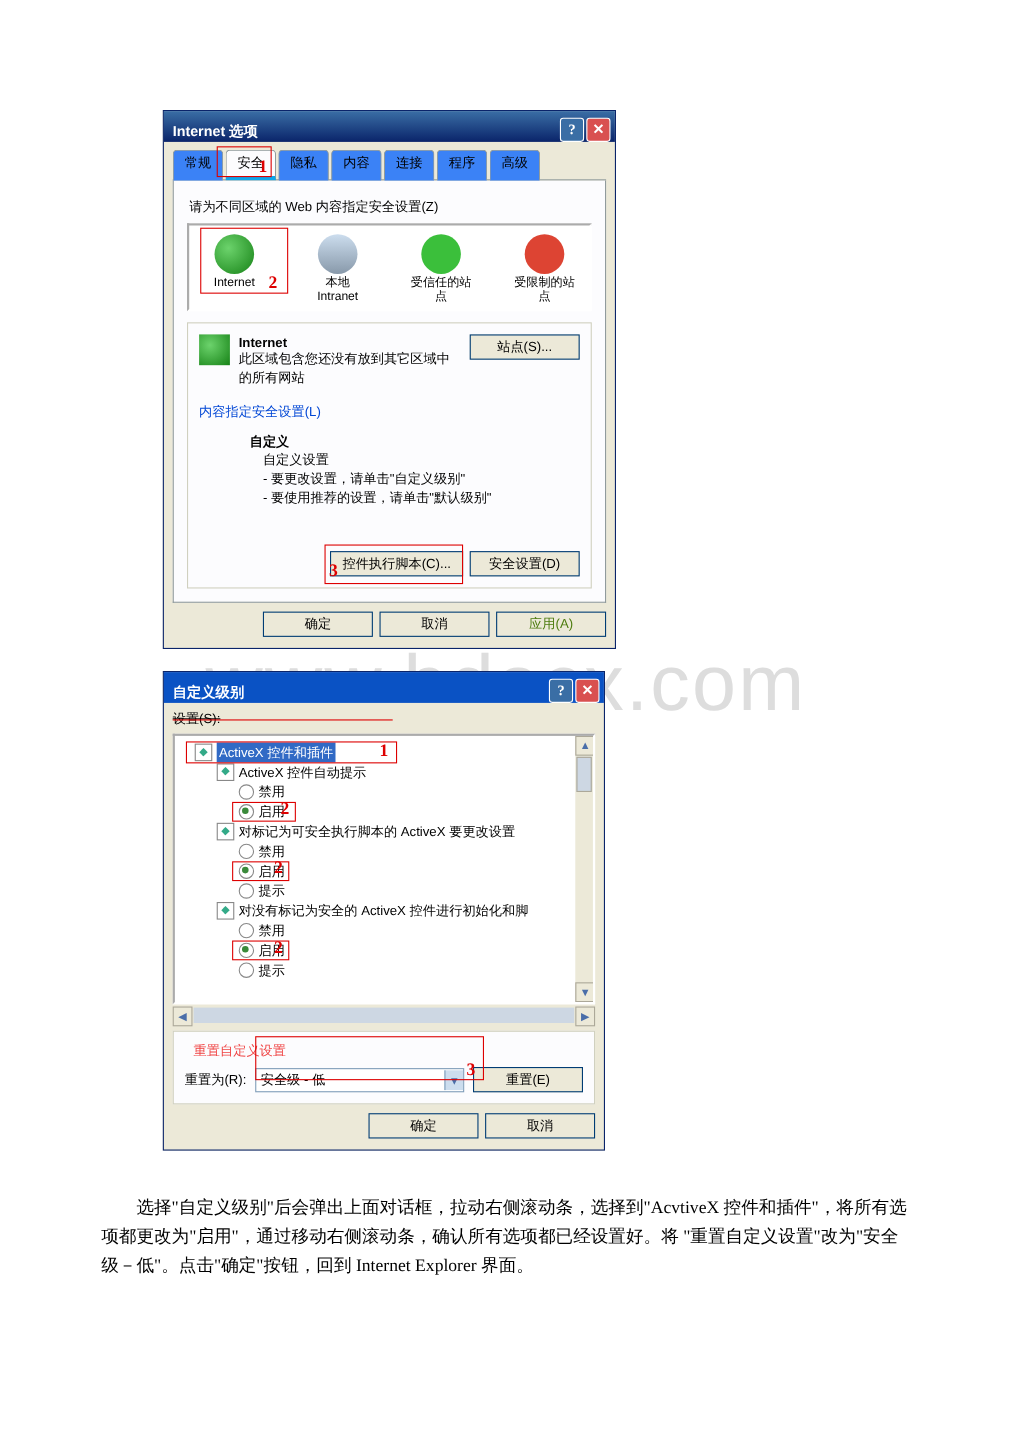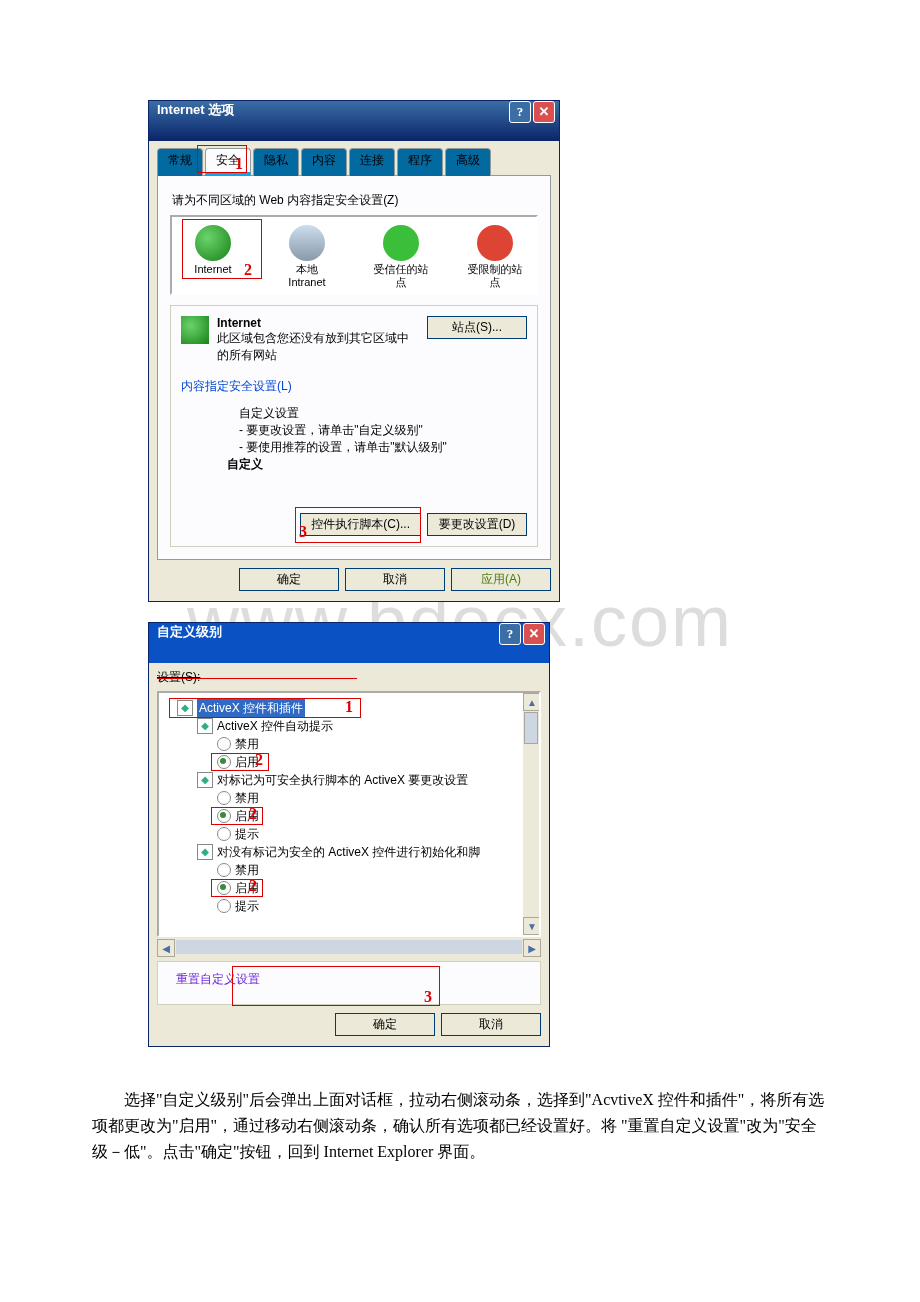--- a/index.html
+++ b/index.html
@@ -1,28 +1,28 @@
 <!DOCTYPE html>
 <html><head>
 <meta charset="utf-8">
 <style>
 body{margin:0;background:#fff;font-family:"Microsoft YaHei","SimSun",Tahoma,sans-serif;font-size:12px;color:#000}
 .page{width:920px;margin:0 auto;padding:100px 0 80px;position:relative}
 .watermark{position:absolute;top:580px;left:0;right:0;text-align:center;font-size:72px;color:#ddd;pointer-events:none;z-index:0;letter-spacing:2px}
 .dlg{position:relative;z-index:1;margin:0 0 20px 148px;border:1px solid #0a246a;background:#ece9d8}
 .dlg1{width:410px}
 .dlg2{width:400px}
-.titlebar{height:40px;background:linear-gradient(#3a6ea5,#0a246a);display:flex;align-items:flex-start;padding:0 4px;color:#fff;font-weight:bold;font-size:13px}
+.titlebar{height:28px;background:linear-gradient(#3a6ea5,#0a246a);display:flex;align-items:flex-end;padding:0 4px;color:#fff;font-weight:bold;font-size:13px}
 .titlebar .t{flex:1;padding-left:4px}
 .tbtn{width:20px;height:20px;background:#d95050;border:1px solid #fff;border-radius:3px;margin-left:2px;display:flex;align-items:center;justify-content:center;color:#fff;font-weight:bold;font-family:Tahoma}
 .help{background:#3a6ea5}
 .tb1{background:#0a52c4}
 .dlg-body{padding:6px 8px 10px}
 .tabs{display:flex;border-bottom:1px solid #919b9c}
-.tab{padding:3px 10px;border:1px solid #919b9c;border-bottom:none;background:#0369a1;margin-right:2px;border-top-left-radius:4px;border-top-right-radius:4px;position:relative;top:1px}
+.tab{padding:3px 10px;border:1px solid #919b9c;border-bottom:none;background:#3b82f6;margin-right:2px;border-top-left-radius:4px;border-top-right-radius:4px;position:relative;top:1px}
 .tab.active{background:#fcfcfe;border-bottom:4px solid #0ea5e9;top:1px}
 .panel{border:1px solid #919b9c;border-top:none;background:#fcfcfe;padding:12px}
 .zonelabel{margin:4px 0 6px 2px}
 .zones{display:flex;gap:20px;justify-content:space-around;border:2px inset #fff;background:#fff;padding:8px 4px 4px}
 .zone{text-align:center;width:70px}
 .zone .icon{width:36px;height:36px;margin:0 auto 2px;border-radius:50%}
 .zone .zl{font-size:11px;line-height:13px}
 .globe{background:radial-gradient(circle at 35% 35%,#6cd36c,#168216)}
 .monitor{background:linear-gradient(#cde,#89a);border-radius:4px}
 .check{background:#3bbf3b}
@@ -107,30 +107,30 @@
         <div style="display:flex;align-items:flex-start;gap:8px">
           <div class="icon globe" style="width:28px;height:28px"></div>
           <div style="flex:1">
             <div style="font-weight:bold">Internet</div>
             <div>此区域包含您还没有放到其它区域中的所有网站</div>
           </div>
           <div class="btn">站点(S)...</div>
         </div>
         <div style="margin-top:14px;color:#0046d5">内容指定安全设置(L)</div>
         <div style="padding:10px 0 0 46px">
+          <div style="font-weight:bold">自定义</div>
           <div style="padding-left:12px">
             <div>自定义设置</div>
             <div>- 要更改设置，请单击"自定义级别"</div>
             <div>- 要使用推荐的设置，请单击"默认级别"</div>
           </div>
-          <div style="font-weight:bold">自定义</div>
         </div>
         <div class="btnrow" style="position:relative;margin-top:40px">
           <div class="btn">控件执行脚本(C)...</div>
-          <div class="btn">要更改设置(D)</div>
+          <div class="btn">安全设置(D)</div>
           <div class="redbox" style="left:114px;top:-6px;width:124px;height:34px"></div>
           <span class="rednum" style="position:absolute;left:118px;top:10px">3</span>
         </div>
       </div>
     </div>
     <div class="btnrow">
       <div class="btn">确定</div>
       <div class="btn">取消</div>
       <div class="btn disabled">应用(A)</div>
     </div>
@@ -217,21 +217,29 @@
         <div class="sbtn">▼</div>
       </div>
     </div>
     <div class="sbar-h">
       <div class="sbtn">◀</div>
       <div class="track-h"></div>
       <div class="sbtn">▶</div>
     </div>
 
     <div class="grp reset-grp" style="position:relative">
-      <div class="grp-title" style="color:#6d28d9">重置自定义设置</div>
+      <div class="grp-title" style="color:#ef4444">重置自定义设置</div>
+      <div class="row">
+        <span>重置为(R):</span>
+        <div class="dropdown" style="flex:1">
+          <span class="val">安全级 - 低</span>
+          <span class="arr">▾</span>
+        </div>
+        <div class="btn">重置(E)</div>
+      </div>
       <div class="redbox" style="left:74px;top:4px;width:206px;height:38px"></div>
       <span class="rednum" style="position:absolute;left:266px;top:26px">3</span>
     </div>
 
     <div class="btnrow">
       <div class="btn">确定</div>
       <div class="btn">取消</div>
     </div>
   </div>
 </div>

